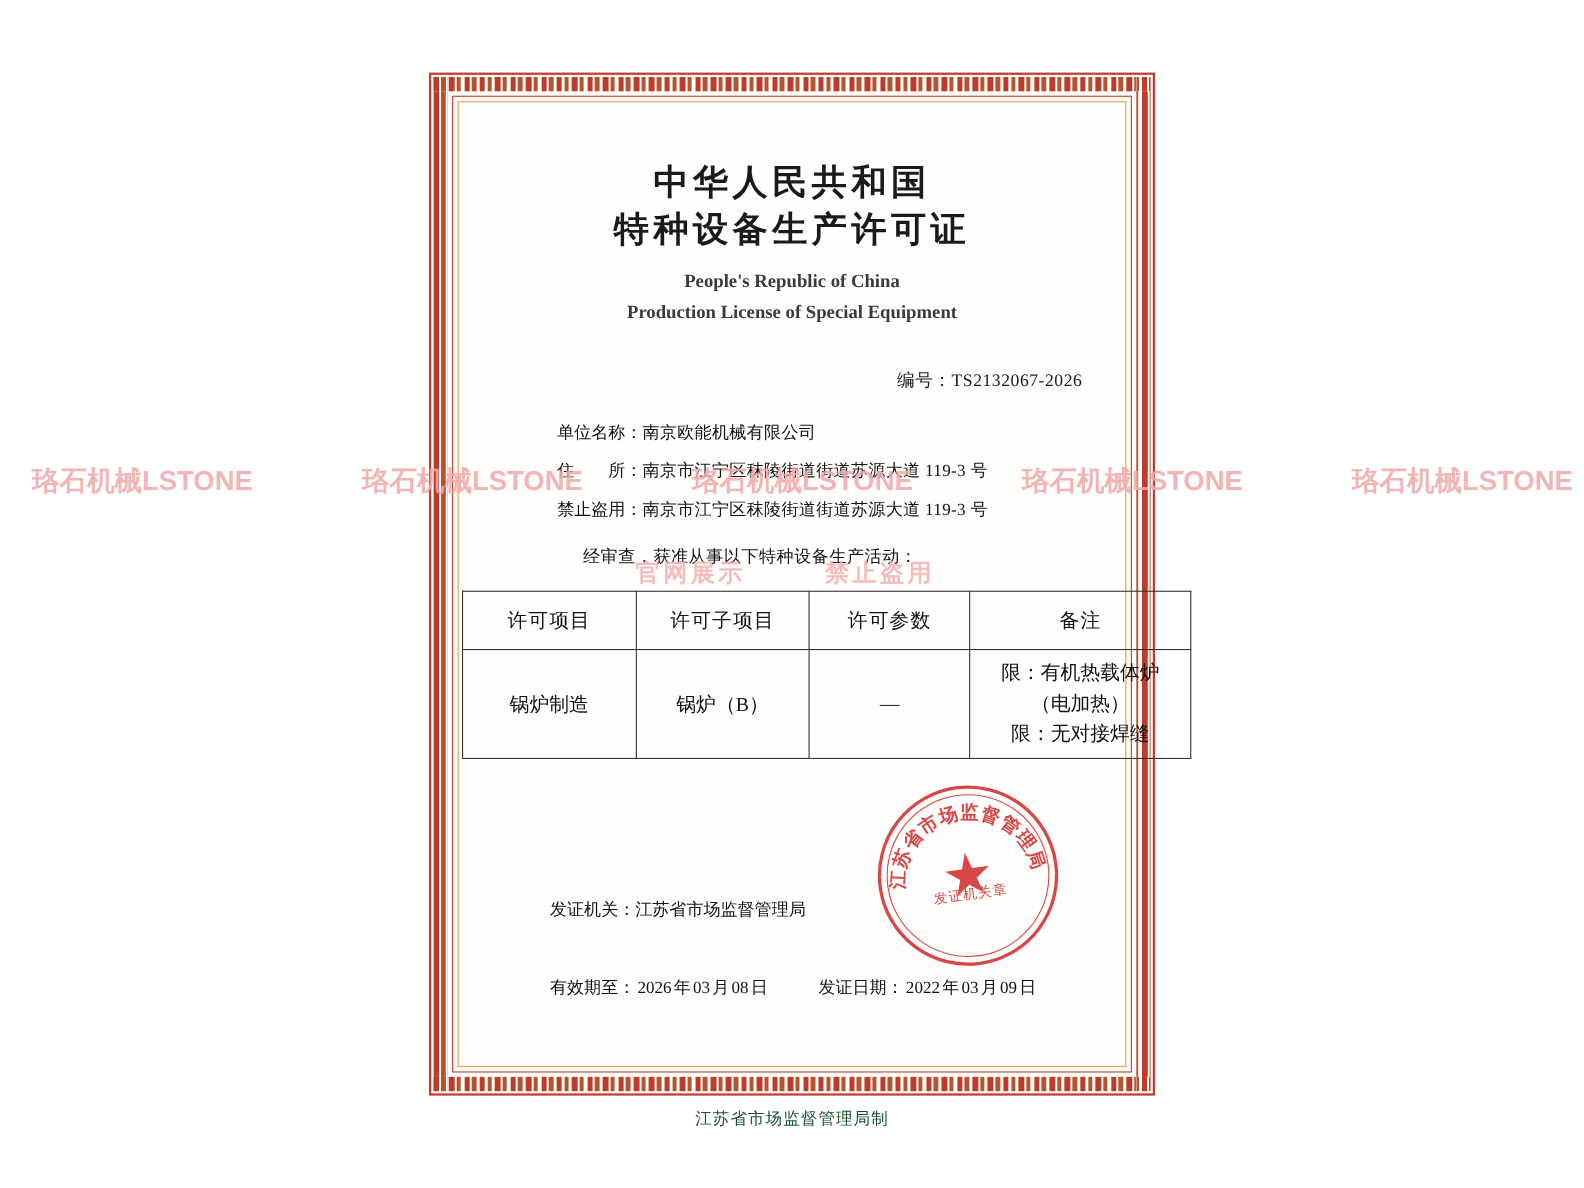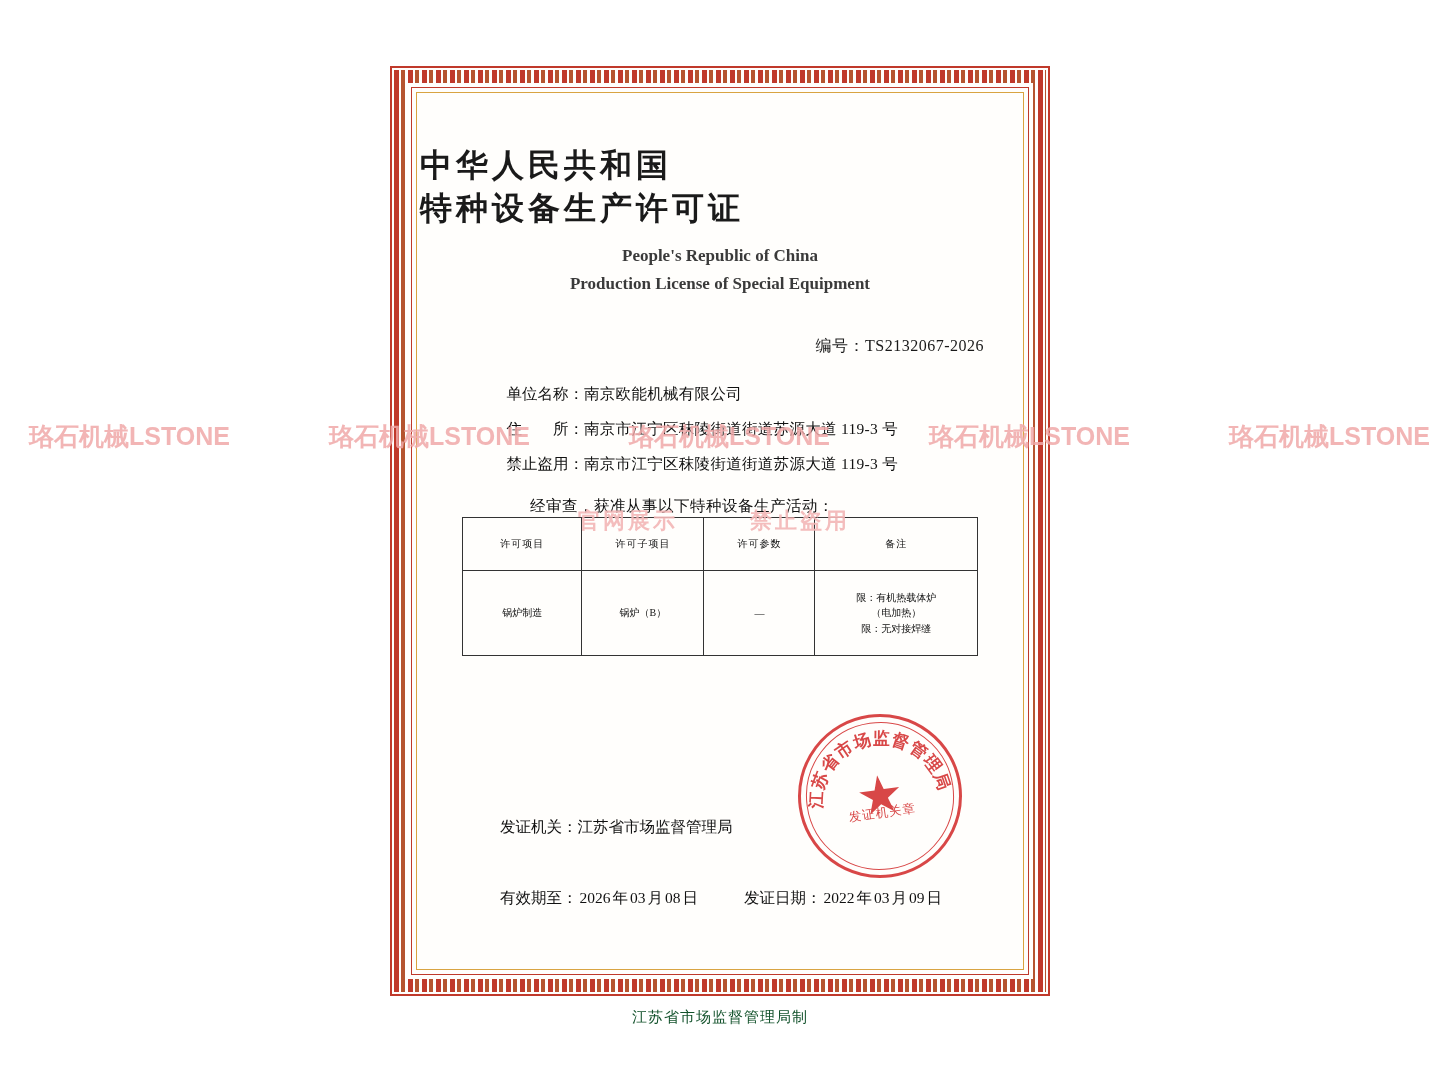--- a/index.html
+++ b/index.html
@@ -60,21 +60,21 @@
   }
 
   .content {
     position: absolute;
     inset: 30px;
     box-sizing: border-box;
   }
 
   
   .title-cn {
-    text-align: left;
+    text-align: center;
     color: #1a1a1a;
     font-family: "Liberation Sans", "DejaVu Sans", sans-serif;
     font-weight: bold;
     font-size: 32px;
     letter-spacing: 4px;
     line-height: 1.35;
     margin-top: 48px;
   }
   .title-cn .line2 {
     display: block;
@@ -127,24 +127,24 @@
   .approval-line {
     margin-top: 14px;
     padding-left: 110px;
     font-size: 15.5px;
     color: #111;
     letter-spacing: 0.5px;
   }
 
   
   table.license-table {
-    margin: 0 auto 0 auto;
-    width: 516px;
+    margin: 20px auto 0 auto;
+    width: 663px;
     border-collapse: collapse;
-    font-size: 10px;
+    font-size: 18px;
     color: #111;
   }
   table.license-table th,
   table.license-table td {
     border: 1px solid #333;
     text-align: center;
     vertical-align: middle;
     padding: 7px 4px;
     font-weight: normal;
   }

